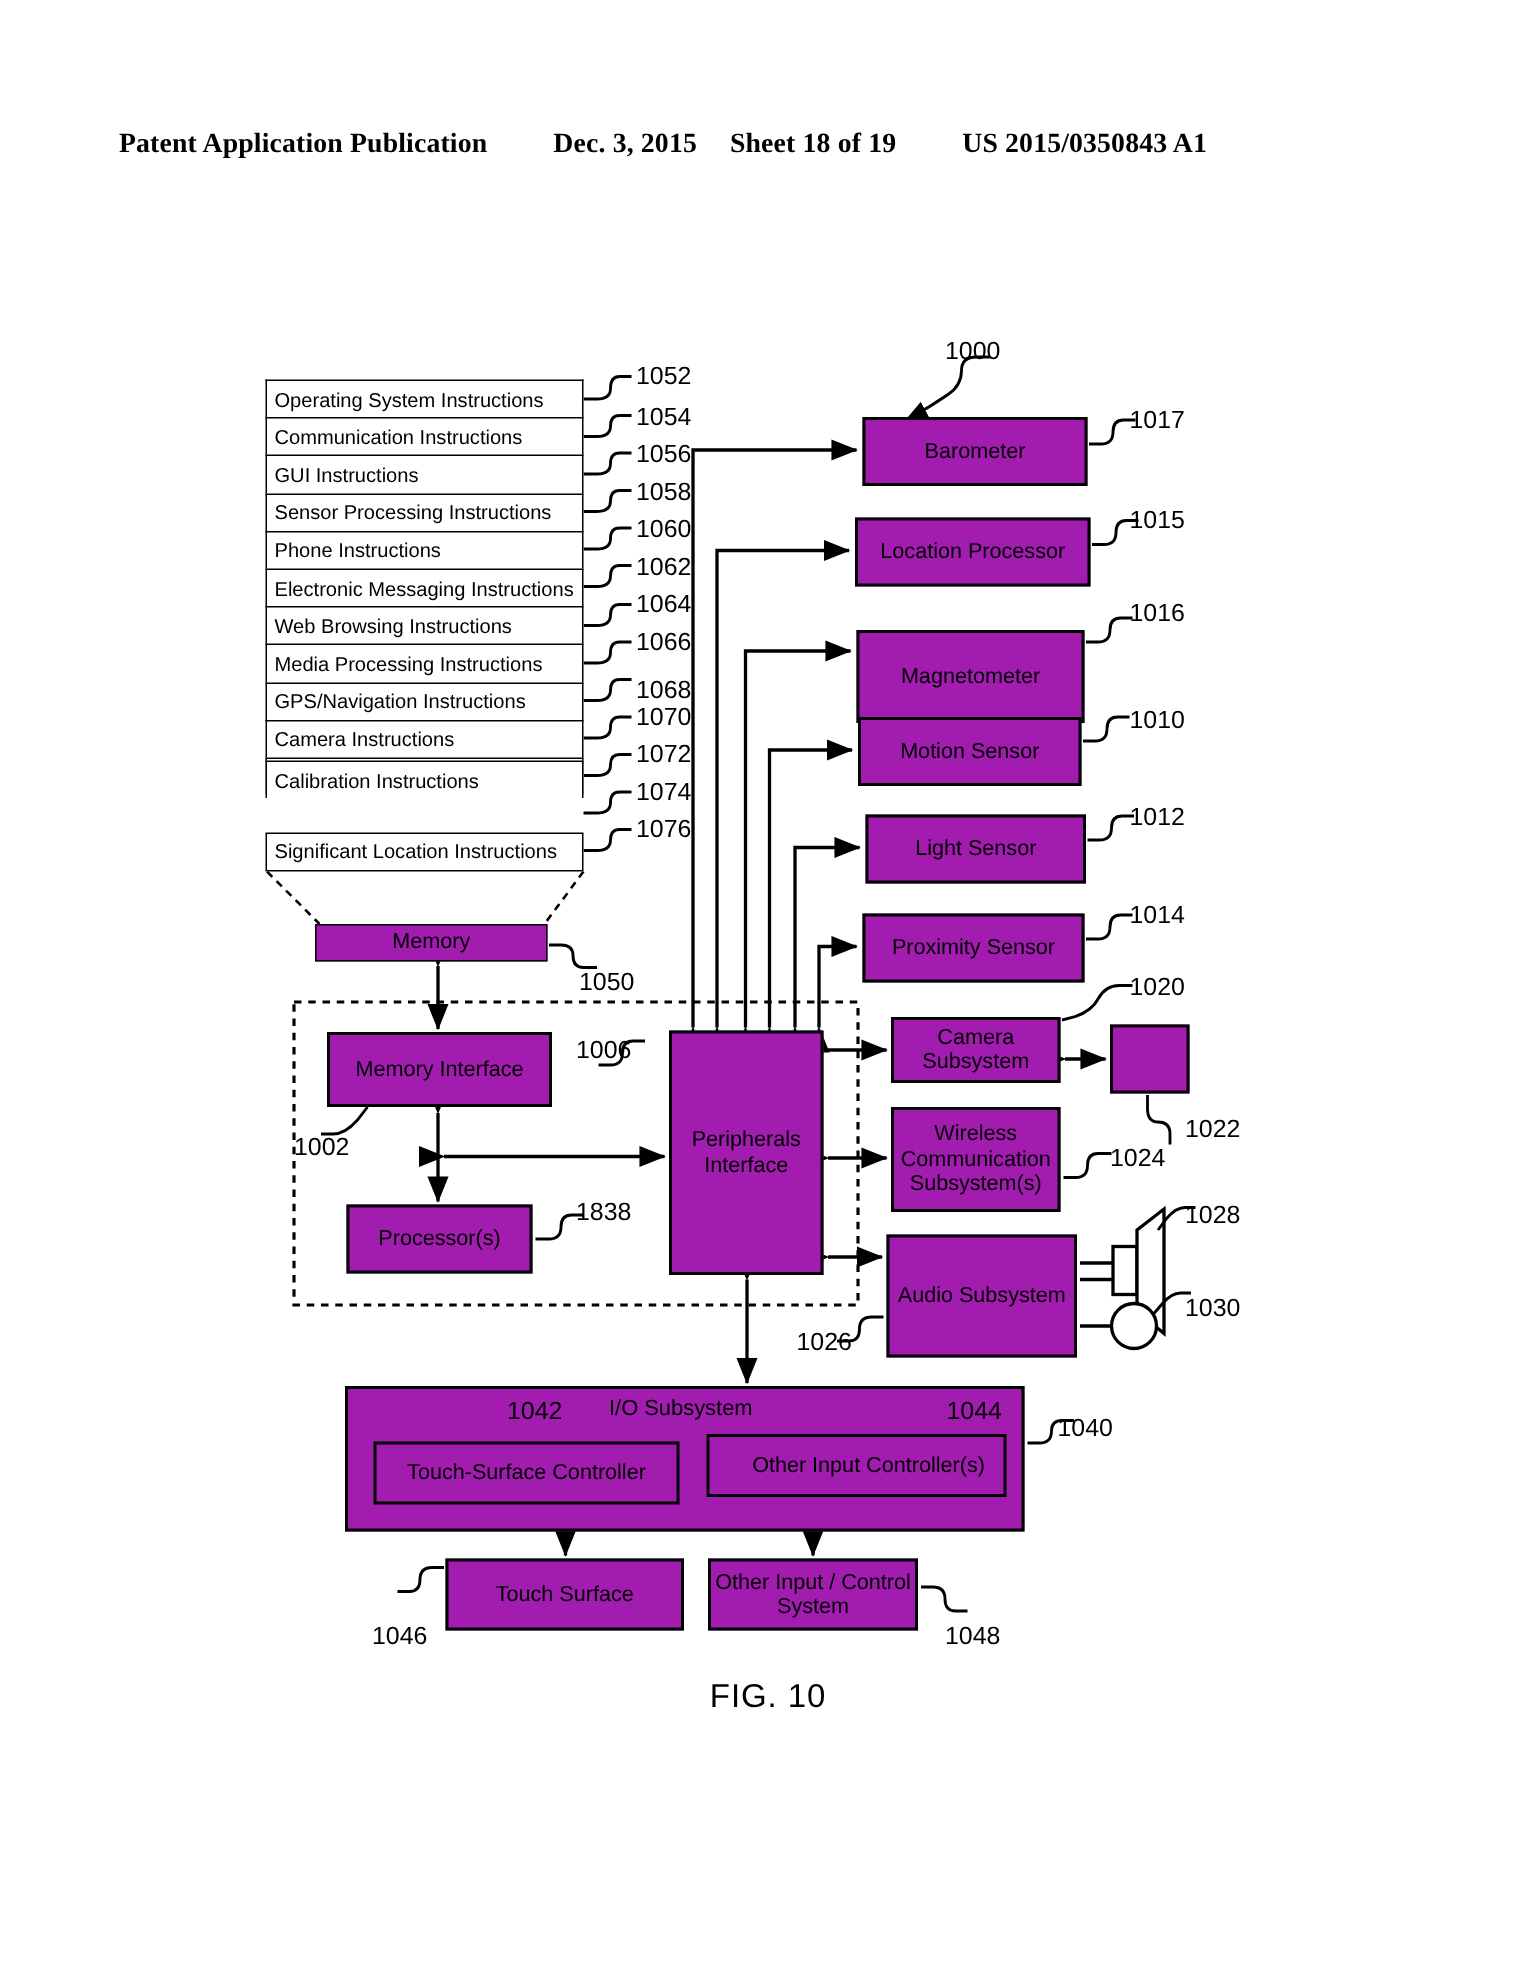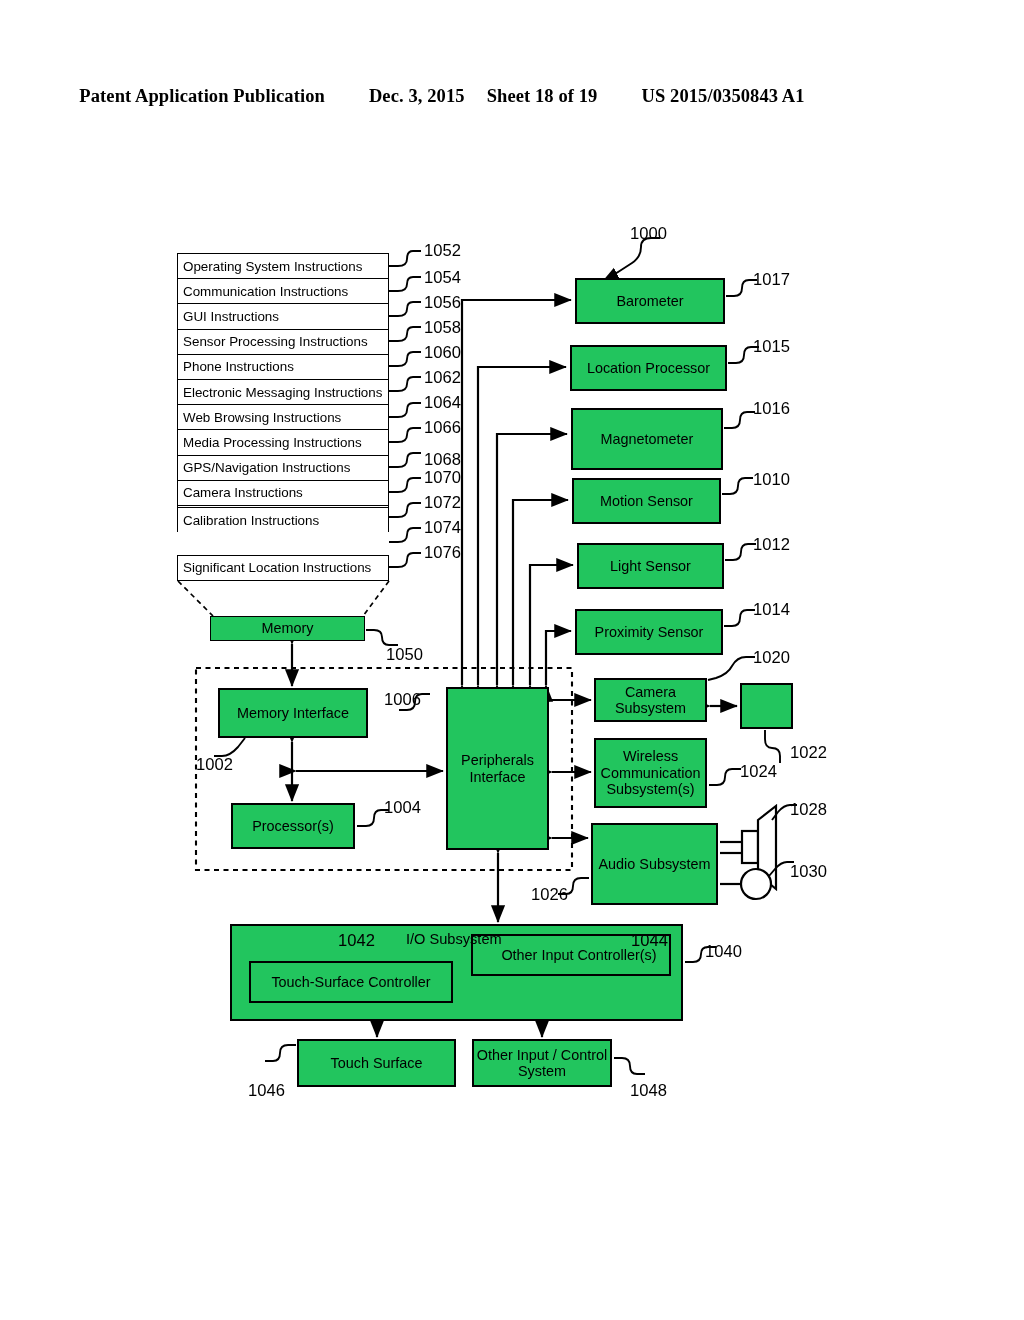--- a/index.html
+++ b/index.html
@@ -13,21 +13,21 @@
       display:flex;justify-content:center;align-items:baseline;
       font-family:"Liberation Serif",serif;font-weight:bold;font-size:18.5px;
       letter-spacing:.1px;}
   #pub-header .h-title{margin-right:44px;}
   #pub-header .h-date{margin-right:22px;}
   #pub-header .h-sheet{margin-right:44px;}
   #pub-header .h-pat{}
 
   
   #figure{position:absolute;left:0;top:0;width:1024px;height:1320px;}
-  .bx{position:absolute;border:2.2px solid #000;background:#22c55e;
+  .bx{position:absolute;border:2.2px solid #000;background:#a21caf;
       box-sizing:border-box;display:flex;align-items:center;
       justify-content:center;text-align:center;font-size:14.4px;
       line-height:1.14;z-index:6;}
   .bx.thin{border-width:1.9px;}
   
   .mem-row{position:absolute;left:177px;width:212px;height:25.2px;
       border:1.6px solid #000;border-bottom:none;background:#fff;
       box-sizing:border-box;display:flex;align-items:center;
       padding-left:5px;font-size:13.4px;z-index:6;white-space:nowrap;}
   .mem-row.last{border-bottom:1.6px solid #000;}
@@ -115,21 +115,21 @@
   </div>
 
   <div class="bx" style="left:575px;top:278px;width:150px;height:46px;">
     <span>Barometer</span>
     </div>
 
   <div class="bx" style="left:570px;top:345px;width:157px;height:46px;">
     <span>Location Processor</span>
     </div>
 
-  <div class="bx" style="left:571px;top:408px;width:152px;height:62px;">
+  <div class="bx" style="left:571px;top:420px;width:152px;height:62px;">
     <span>Magnetometer</span>
     </div>
 
   <div class="bx" style="left:572px;top:478px;width:149px;height:46px;">
     <span>Motion Sensor</span>
     </div>
 
   <div class="bx" style="left:577px;top:543px;width:147px;height:46px;">
     <span>Light Sensor</span>
     </div>
@@ -155,21 +155,21 @@
     <span>Audio Subsystem</span>
   </div>
 
   <div class="bx" style="left:230px;top:924px;width:453px;height:97px;"></div>
   <div class="ref" style="left:406px;top:931px;font-size:14.6px;">I/O Subsystem</div>
 
   <div class="bx" style="left:249px;top:961px;width:204px;height:42px;">
     <span>Touch-Surface Controller</span>
     </div>
 
-  <div class="bx" style="left:471px;top:934px;width:200px;height:42px;padding-left:16px;">
+  <div class="bx" style="left:471px;top:956px;width:200px;height:42px;padding-left:16px;">
     <span>Other Input Controller(s)</span>
     </div>
 
   <div class="bx" style="left:297px;top:1039px;width:159px;height:48px;">
     <span>Touch Surface</span>
     </div>
 
   <div class="bx" style="left:472px;top:1039px;width:140px;height:48px;flex-direction:column;">
     <span class="lbl-ml">Other Input / Control</span>
     <span class="lbl-ml">System</span>
@@ -184,21 +184,21 @@
   <div class="ref" style="left:424px;top:393px">1064</div>
   <div class="ref" style="left:424px;top:418px">1066</div>
   <div class="ref" style="left:424px;top:450px">1068</div>
   <div class="ref" style="left:424px;top:468px">1070</div>
   <div class="ref" style="left:424px;top:493px">1072</div>
   <div class="ref" style="left:424px;top:518px">1074</div>
   <div class="ref" style="left:424px;top:543px">1076</div>
 
   <div class="ref" style="left:386px;top:645px">1050</div>
   <div class="ref" style="left:196px;top:755px">1002</div>
-  <div class="ref" style="left:384px;top:798px">1004</div>
+  <div class="ref" style="left:384px;top:798px">1838</div>
   <div class="ref" style="left:384px;top:690px">1006</div>
 
   <div class="ref" style="left:630px;top:224px">1000</div>
 
   <div class="ref" style="left:753px;top:270px">1017</div>
   <div class="ref" style="left:753px;top:337px">1015</div>
   <div class="ref" style="left:753px;top:399px">1016</div>
   <div class="ref" style="left:753px;top:470px">1010</div>
   <div class="ref" style="left:753px;top:535px">1012</div>
   <div class="ref" style="left:753px;top:600px">1014</div>
@@ -324,13 +324,14 @@
         <path d="M685,962 L693,962 Q701,962 701,954 Q701,947 708,947 L716,947"></path>
 
         <path d="M296,1045 L288,1045 Q280,1045 280,1053 Q280,1061 273,1061 L265,1061"></path>
 
         <path d="M614,1058 L622,1058 Q630,1058 630,1066 Q630,1074 637,1074 L645,1074"></path>
       </g>
 
     </g>
   </svg>
 
+  <div id="fig-caption">FIG. 10</div>
 </div>
 
 </body></html>

